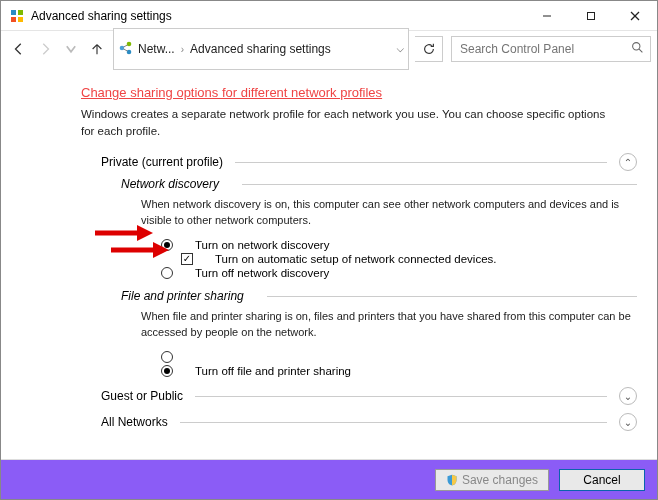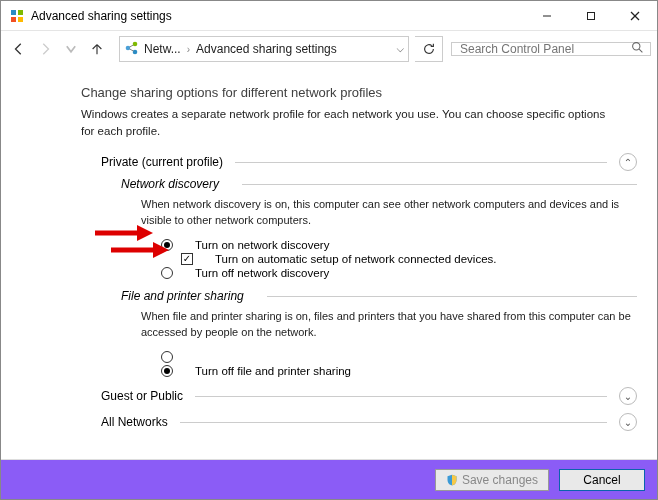--- a/index.html
+++ b/index.html
@@ -41,59 +41,59 @@
     gap: 2px;
   }
   .navbtn {
     width: 24px; height: 24px;
     display: flex; align-items: center; justify-content: center;
     color: #555;
   }
   .navbtn.disabled { color: #bbb; }
   .navbtn svg { width: 14px; height: 14px; }
   .addrwrap {
-    flex: 1; height: 26px;
+    flex: 1; height: 42px;
     border: 1px solid #ccc;
     display: flex; align-items: center;
     padding: 0 4px;
-    margin: 0 4px 0 8px;
+    margin: 0 4px 0 2px;
     background: #fff;
     gap: 4px;
     min-width: 0;
     text-align: right;
   }
   .addrwrap .crumb { white-space: nowrap; font-size: 12px; color: #222; }
   .addrwrap .sep { color: #888; font-size: 10px; padding: 0 2px; }
   .addrwrap .dd { margin-left: auto; color: #666; font-size: 10px; }
   .refreshbtn {
     width: 28px; height: 26px;
     border: 1px solid #ccc; border-left: none;
     display: flex; align-items: center; justify-content: center;
     margin-right: 6px;
   }
   .searchwrap {
-    width: 200px; height: 14px;
+    width: 200px; height: 26px;
     border: 1px solid #ccc;
     display: flex; align-items: center;
     padding: 0 6px;
   }
   .searchwrap input {
     flex: 1; border: none; outline: none; font-size: 12px; color: #666;
     background: transparent;
   }
   .searchwrap .sicon { color: #666; }
 
   
   .content {
     position: absolute;
     top: 66px; bottom: 40px; left: 0; right: 0;
     padding: 18px 20px 0 80px;
     overflow: hidden;
   }
-  .heading { color: #404040; font-size: 13px; margin-bottom: 6px; }
+  .heading { color: #ef4444; font-size: 13px; margin-bottom: 6px; text-decoration: underline; }
   .subtext { color: #222; font-size: 11.5px; line-height: 1.45; margin-bottom: 14px; max-width: 540px; }
 
   .section-hdr {
     display: flex; align-items: center;
     margin: 8px 0 6px 20px;
     gap: 6px;
   }
   .section-hdr .label { font-size: 12px; color: #000; white-space: nowrap; }
   .section-hdr .rule { flex: 1; border-top: 1px solid #ccc; height: 0; margin: 0 6px; }
   .chev {

